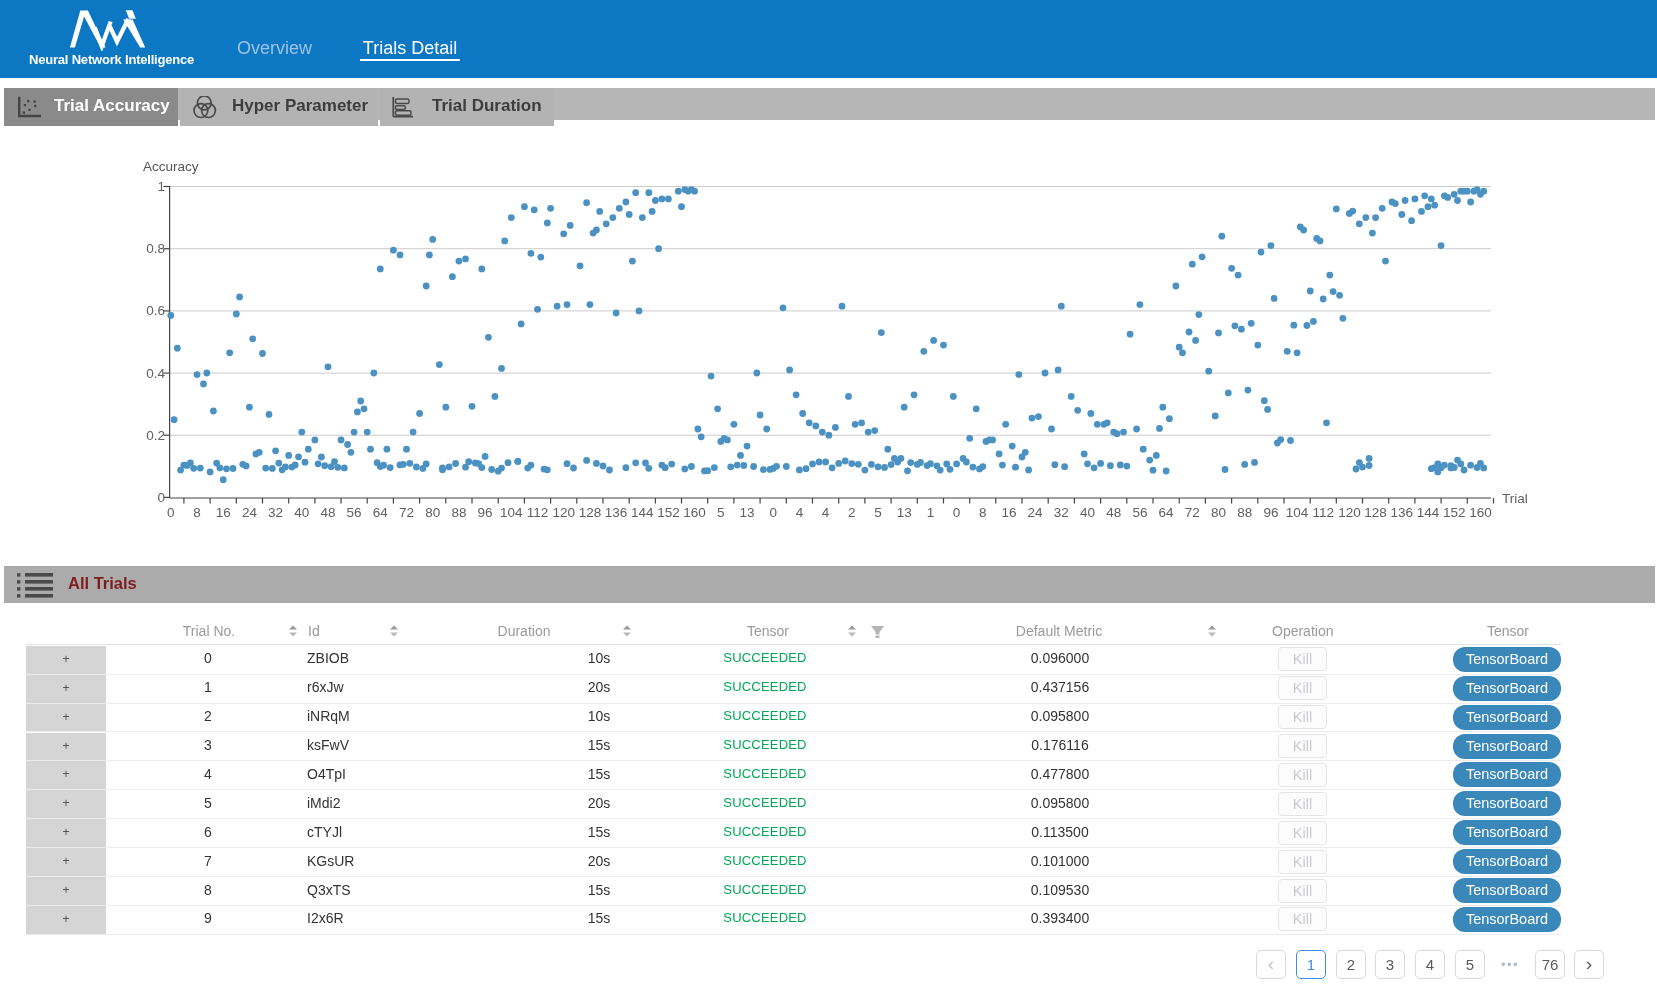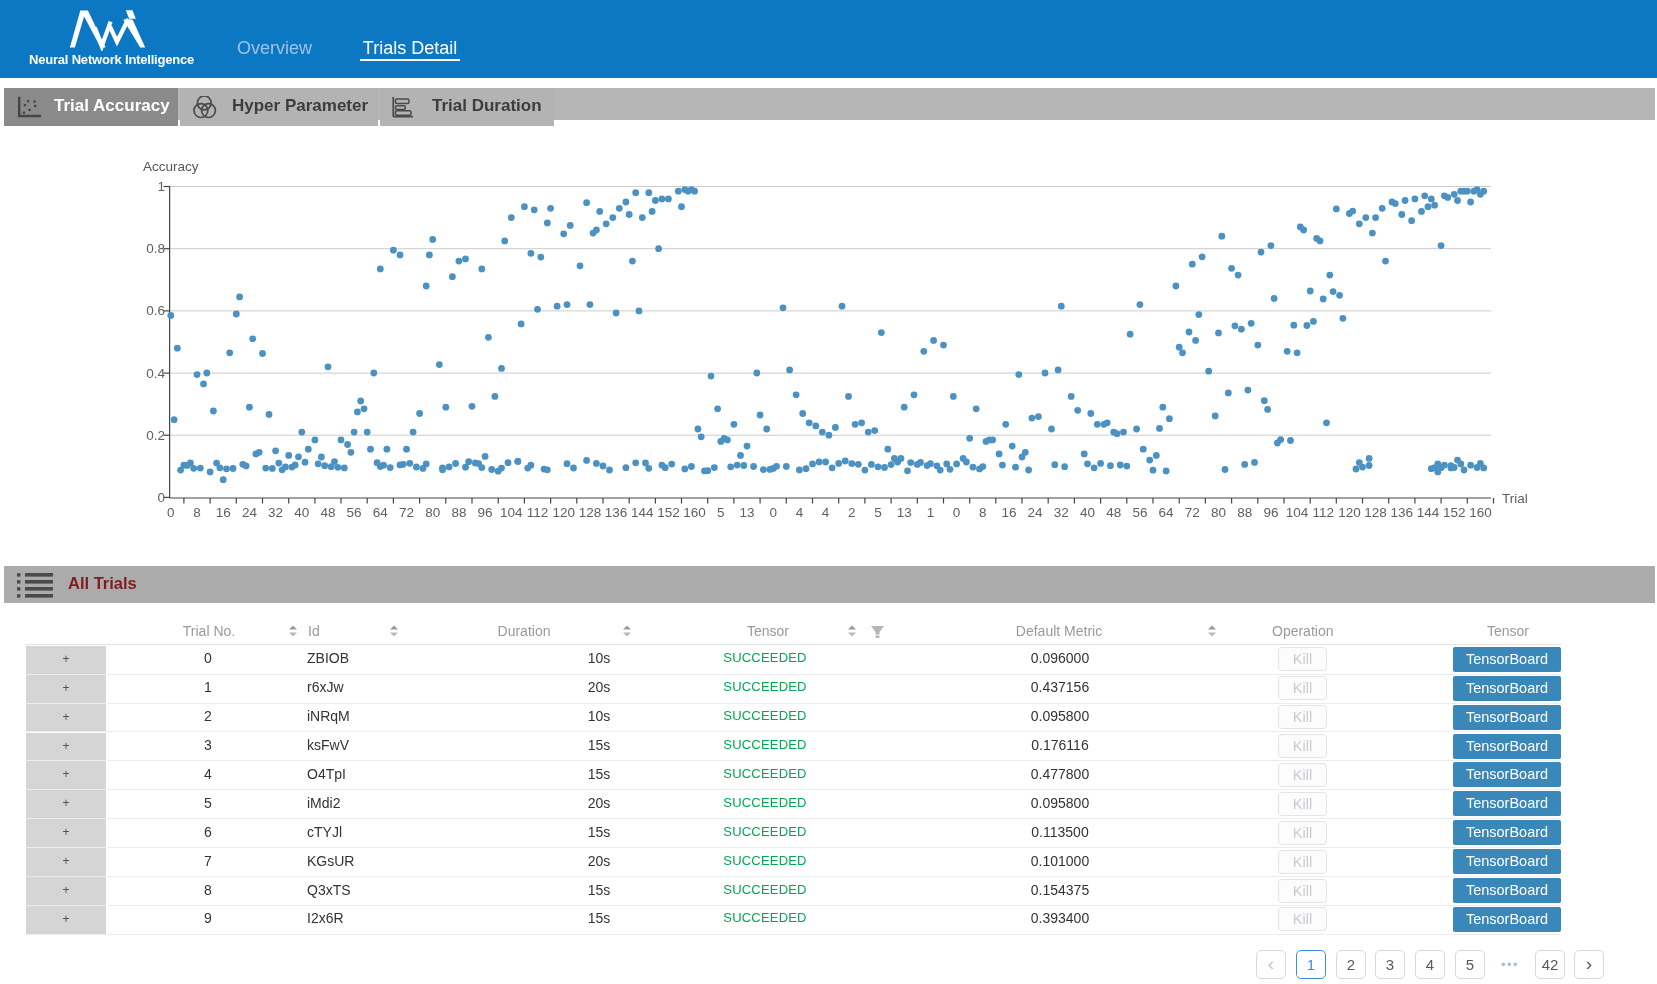--- a/index.html
+++ b/index.html
@@ -30,21 +30,21 @@
 #thead div { position:absolute; top:3px; }
 #thead svg { position:absolute; }
 .hdrline { position:absolute; left:26px; top:644.3px; width:1535px; height:1px; background:#e2e2e2; }
 .row { position:absolute; left:0; width:1657px; height:28.9px; font-size:14px; color:#333; }
 .row .plus { position:absolute; left:26px; top:0.5px; width:80px; height:27.9px; background:#d5d5d5; color:#555; text-align:center; line-height:27px; font-size:12px; }
 .row .c { position:absolute; top:5px; text-align:center; }
 .row .cl { position:absolute; top:5px; }
 .succ { color:#00a854; font-size:13px; letter-spacing:0.2px; }
 .row::after { content:""; position:absolute; left:26px; bottom:-0.5px; width:1535px; height:1px; background:#ececec; }
 .killb { position:absolute; left:1278px; top:2px; width:49px; height:24px; border:1px solid #e4e4e4; border-radius:4px; background:#fcfcfc; color:#c9c9d2; font-size:14.5px; text-align:center; line-height:22px; }
-.tbb { position:absolute; left:1453px; top:1.5px; width:108px; height:25px; border-radius:2px; background:#3a87ba; color:#fff; font-size:14.5px; text-align:center; line-height:25px; }
+.tbb { position:absolute; left:1453px; top:1.5px; width:108px; height:25px; border-radius:12px; background:#3a87ba; color:#fff; font-size:14.5px; text-align:center; line-height:25px; }
 
 
 .pg { position:absolute; top:950px; width:30px; height:29px; border:1px solid #d9d9d9; border-radius:5px; background:#fff; color:#595959; font-size:15px; text-align:center; line-height:27px; }
 .pg.act { border-color:#3b8fdd; color:#3b8fdd; }
 .pg.dis { color:#c3c3c3; }
 .pg.nav { font-size:19px; line-height:25px; }
 .pg.dots { border:none; color:#a9bed2; font-size:13px; letter-spacing:1.5px; line-height:29px; }
 </style></head>
 <body>
 <div id="page">
@@ -768,21 +768,21 @@
 <div class="c" style="left:1010px;width:100px">0.101000</div>
 <div class="killb">Kill</div>
 <div class="tbb">TensorBoard</div>
 </div>
 <div class="row" style="top:876.5px">
 <div class="plus">+</div>
 <div class="c" style="left:180px;width:56px">8</div>
 <div class="cl" style="left:307px">Q3xTS</div>
 <div class="c" style="left:560px;width:78px">15s</div>
 <div class="c succ" style="left:715px;width:100px">SUCCEEDED</div>
-<div class="c" style="left:1010px;width:100px">0.154375</div>
+<div class="c" style="left:1010px;width:100px">0.109530</div>
 <div class="killb">Kill</div>
 <div class="tbb">TensorBoard</div>
 </div>
 <div class="row" style="top:905.4px">
 <div class="plus">+</div>
 <div class="c" style="left:180px;width:56px">9</div>
 <div class="cl" style="left:307px">I2x6R</div>
 <div class="c" style="left:560px;width:78px">15s</div>
 <div class="c succ" style="left:715px;width:100px">SUCCEEDED</div>
 <div class="c" style="left:1010px;width:100px">0.393400</div>
@@ -790,15 +790,15 @@
 <div class="tbb">TensorBoard</div>
 </div>
 
 <div class="pg nav dis" style="left:1256px">‹</div>
 <div class="pg act" style="left:1296px">1</div>
 <div class="pg " style="left:1336px">2</div>
 <div class="pg " style="left:1375px">3</div>
 <div class="pg " style="left:1415px">4</div>
 <div class="pg " style="left:1455px">5</div>
 <div class="pg dots" style="left:1495px">•••</div>
-<div class="pg " style="left:1535px">42</div>
+<div class="pg " style="left:1535px">76</div>
 <div class="pg nav" style="left:1574px">›</div>
 
 </div>
 </body></html>

